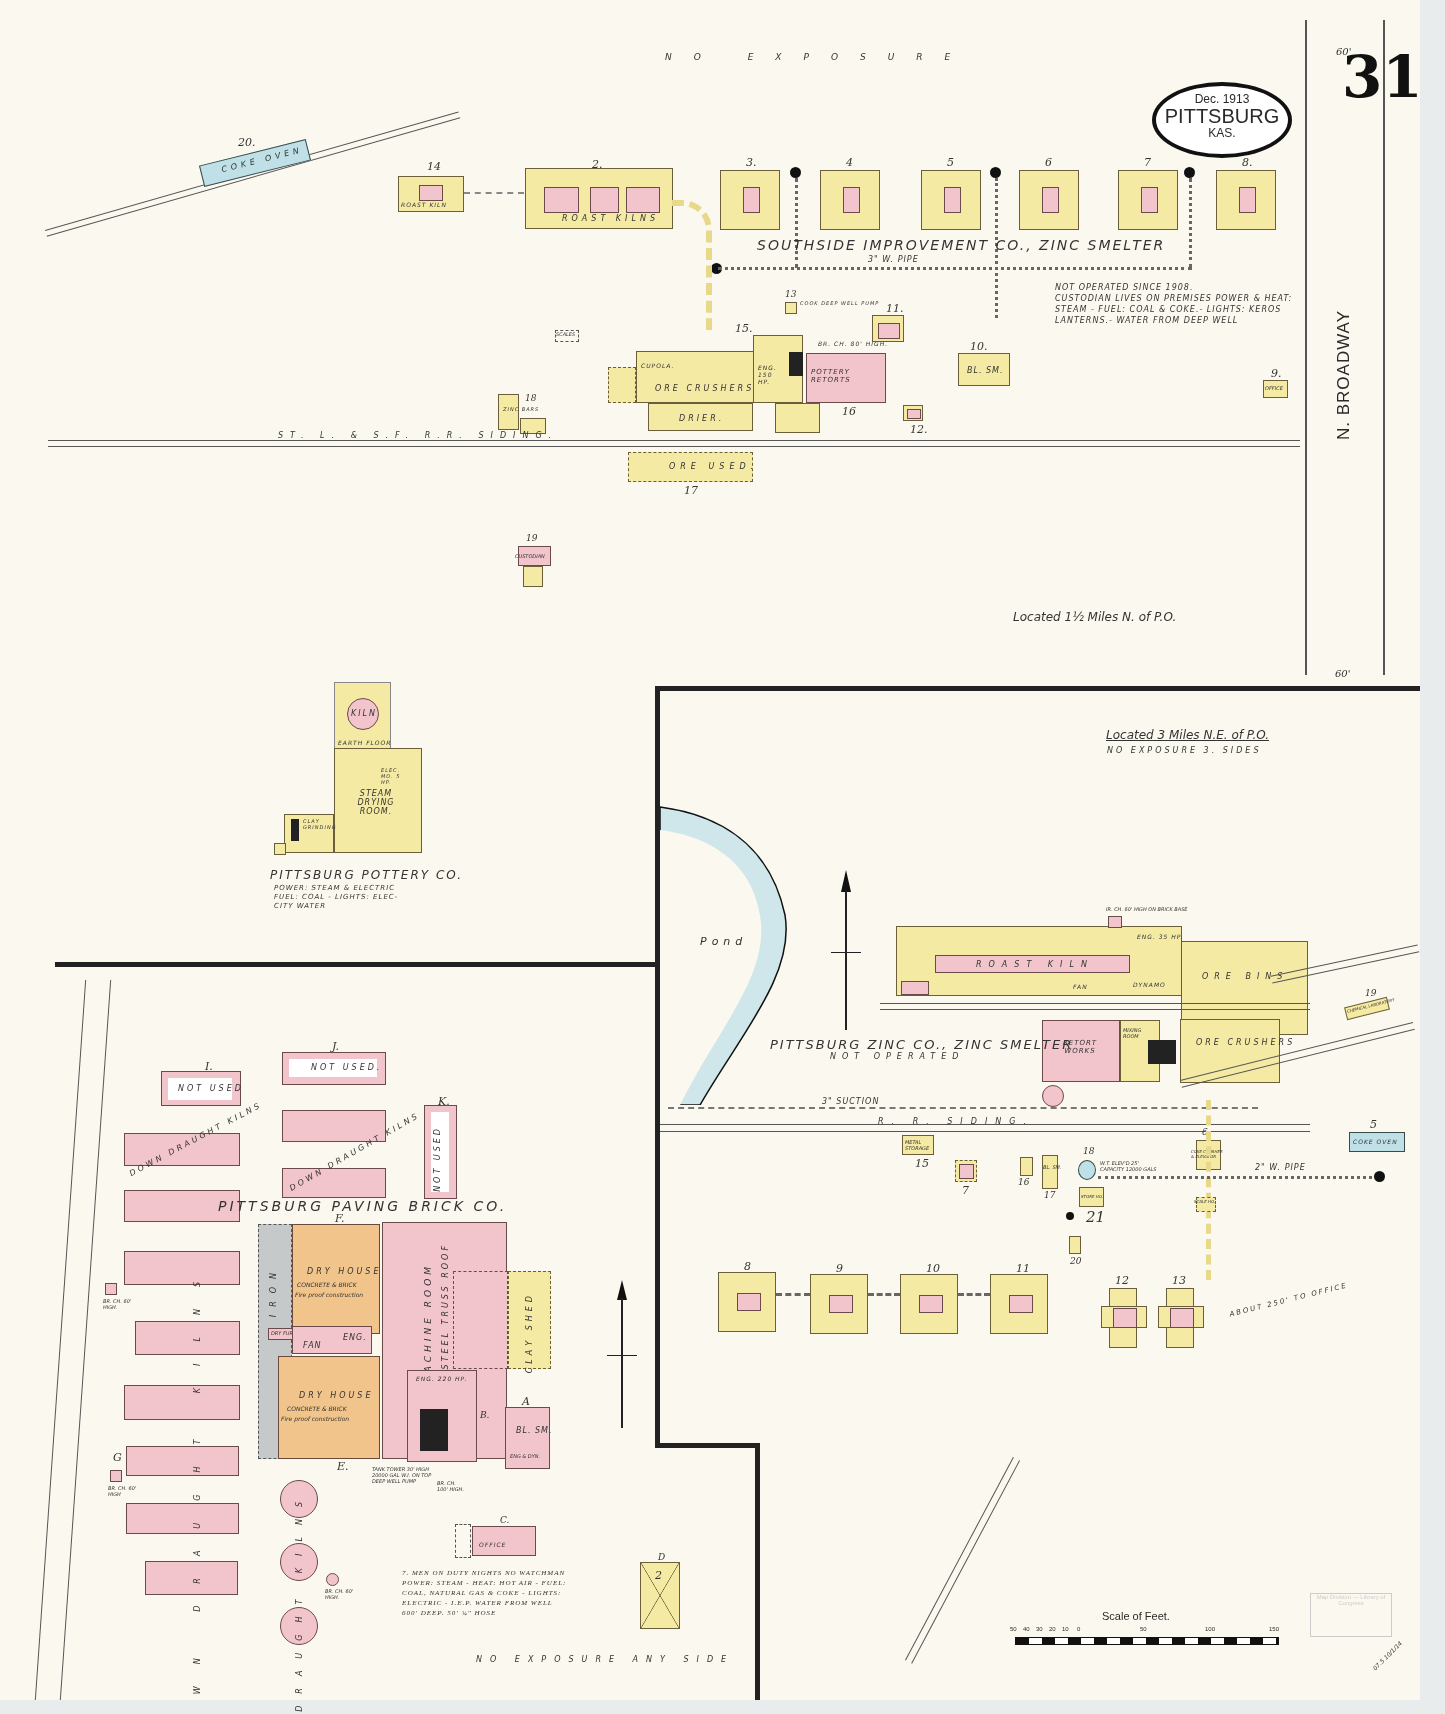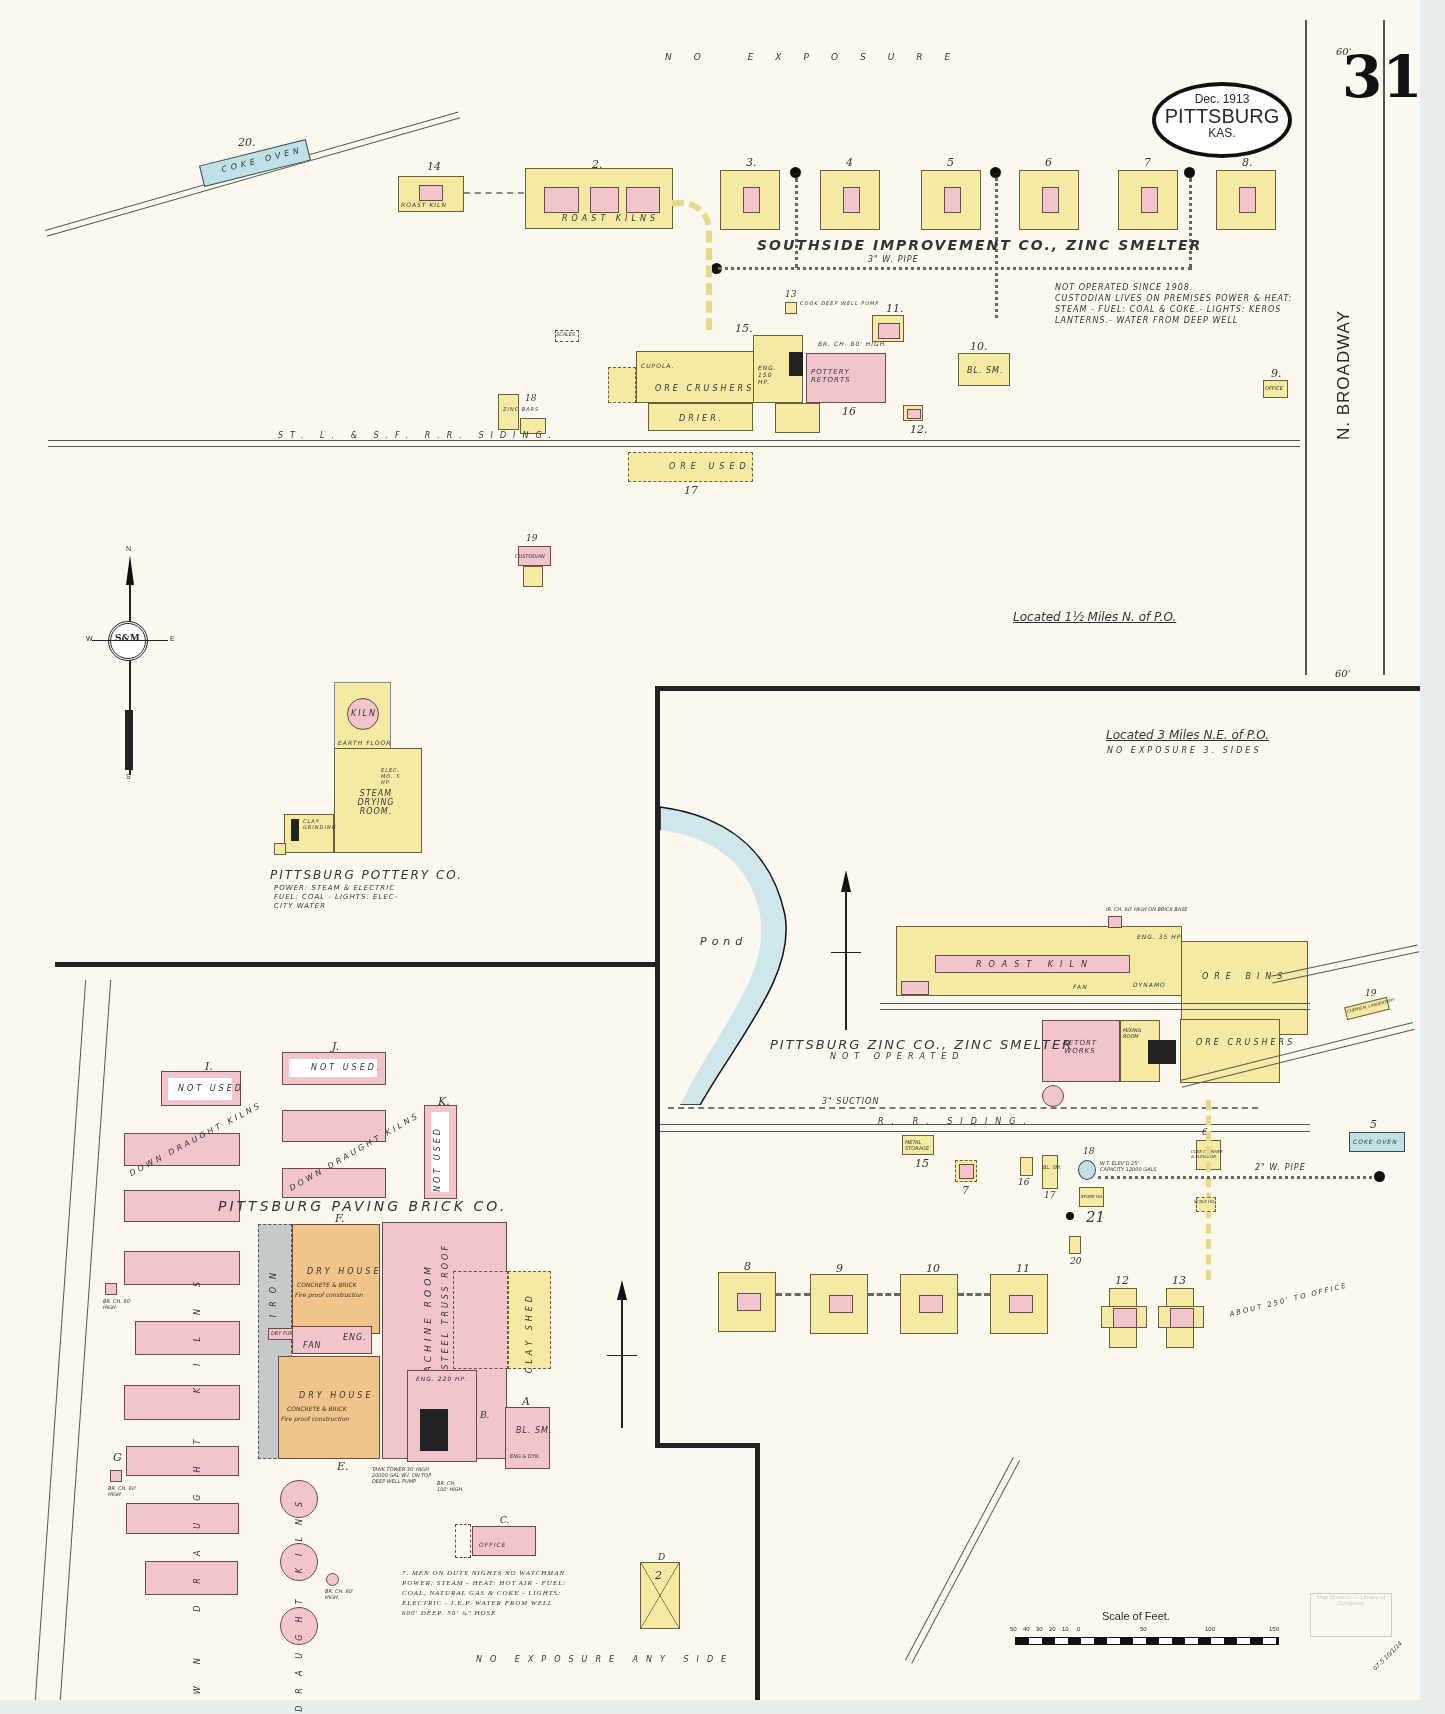--- a/index.html
+++ b/index.html
@@ -118,21 +118,21 @@
   </div>
 
   <div class="hyd" style="left:790px;top:167px;"></div>
   <div class="hyd" style="left:990px;top:167px;"></div>
   <div class="hyd" style="left:1184px;top:167px;"></div>
   <div class="hyd" style="left:711px;top:263px;"></div>
   <div class="pipe-v" style="left:795px;top:178px;height:90px;"></div>
   <div class="pipe-v" style="left:995px;top:178px;height:140px;"></div>
   <div class="pipe-v" style="left:1189px;top:178px;height:90px;"></div>
   <div class="pipe-h" style="left:718px;top:267px;width:474px;"></div>
-  <div class="lbl xl" style="left:757px;top:237px;font-weight:bold;">SOUTHSIDE IMPROVEMENT CO., ZINC SMELTER</div>
+  <div class="lbl xl" style="left:757px;top:237px;">SOUTHSIDE IMPROVEMENT CO., ZINC SMELTER</div>
   <div class="lbl sm" style="left:868px;top:255px;">3" W. PIPE</div>
 
   <div class="note" style="left:1055px;top:282px;">NOT OPERATED SINCE 1908.
 CUSTODIAN LIVES ON PREMISES POWER &amp; HEAT:
 STEAM - FUEL: COAL &amp; COKE.- LIGHTS: KEROS
 LANTERNS.- WATER FROM DEEP WELL</div>
 
   <div class="abs" style="left:672px;top:200px;width:40px;height:130px;border-right:6px dashed #e8d98a;border-top:6px dashed #e8d98a;border-top-right-radius:30px;box-sizing:border-box;"></div>
 
   <div class="abs y" style="left:636px;top:351px;width:130px;height:52px;">
@@ -192,34 +192,22 @@
     <span class="lbl sm" style="left:40px;top:9px;letter-spacing:5px;">ORE USED.</span>
   </div>
   <div class="num" style="left:684px;top:484px;">17</div>
 
   <div class="abs p" style="left:518px;top:546px;width:33px;height:20px;">
     <span class="lbl sm" style="left:-4px;top:6px;font-size:5px;letter-spacing:0;">CUSTODIAN</span>
   </div>
   <div class="abs y" style="left:523px;top:566px;width:20px;height:21px;"></div>
   <div class="num" style="left:526px;top:533px;font-size:9px;">19</div>
 
-  <div class="lbl md" style="left:1013px;top:610px;letter-spacing:0;text-decoration:underline;font-size:12px;">Located 1½ Miles N. of P.O.</div>
-
-  <div class="abs" style="left:100px;top:545px;width:60px;height:240px;">
-    <div style="position:absolute;left:26px;top:0;font-size:7px;">N</div>
-    <div class="abs" style="left:26px;top:10px;width:0;height:0;border-left:4px solid transparent;border-right:4px solid transparent;border-bottom:30px solid #111;"></div>
-    <div class="abs" style="left:29px;top:40px;width:2px;height:190px;background:#222;"></div>
-    <div class="abs" style="left:8px;top:76px;width:40px;height:40px;border:3px double #222;border-radius:50%;background:#fff;box-sizing:border-box;"></div>
-    <div style="position:absolute;left:15px;top:88px;font-size:9px;font-family:'DejaVu Serif',serif;font-weight:bold;">S&amp;M</div>
-    <div class="abs" style="left:-8px;top:95px;width:76px;height:1px;background:#222;"></div>
-    <div style="position:absolute;left:-14px;top:90px;font-size:7px;">W</div>
-    <div style="position:absolute;left:70px;top:90px;font-size:7px;">E</div>
-    <div class="abs" style="left:25px;top:165px;width:8px;height:60px;background:#222;"></div>
-    <div style="position:absolute;left:26px;top:228px;font-size:7px;">S</div>
-  </div>
+  <div class="lbl md" style="left:1013px;top:610px;letter-spacing:0;font-size:12px;">Located 1½ Miles N. of P.O.</div>
+
 
   <div class="abs y" style="left:334px;top:682px;width:57px;height:70px;border-color:#888;">
     <div class="abs p" style="left:12px;top:15px;width:32px;height:32px;border-radius:50%;"></div>
     <span class="lbl sm" style="left:16px;top:26px;letter-spacing:2px;">KILN</span>
     <span class="lbl sm" style="left:3px;top:56px;font-size:6px;letter-spacing:1px;">EARTH FLOOR</span>
   </div>
   <div class="abs y" style="left:334px;top:748px;width:88px;height:105px;">
     <span class="lbl sm" style="left:6px;top:40px;white-space:normal;width:70px;text-align:center;">STEAM DRYING ROOM.</span>
     <span class="lbl sm" style="left:46px;top:18px;font-size:5px;white-space:normal;width:24px;">ELEC. MO. 5 HP.</span>
   </div>

